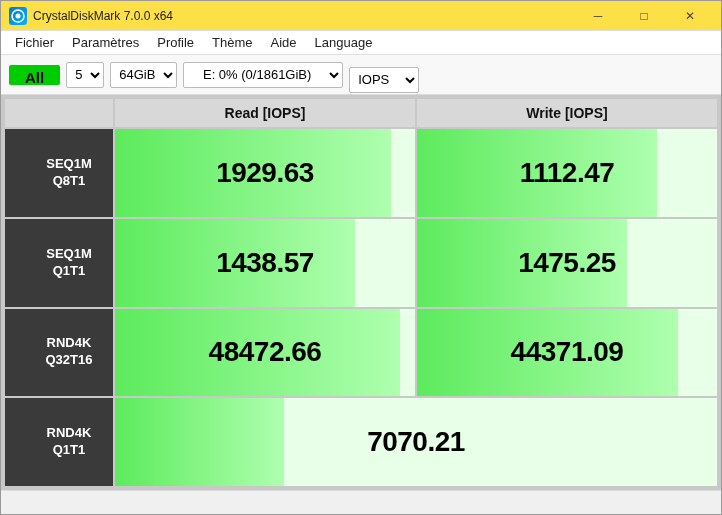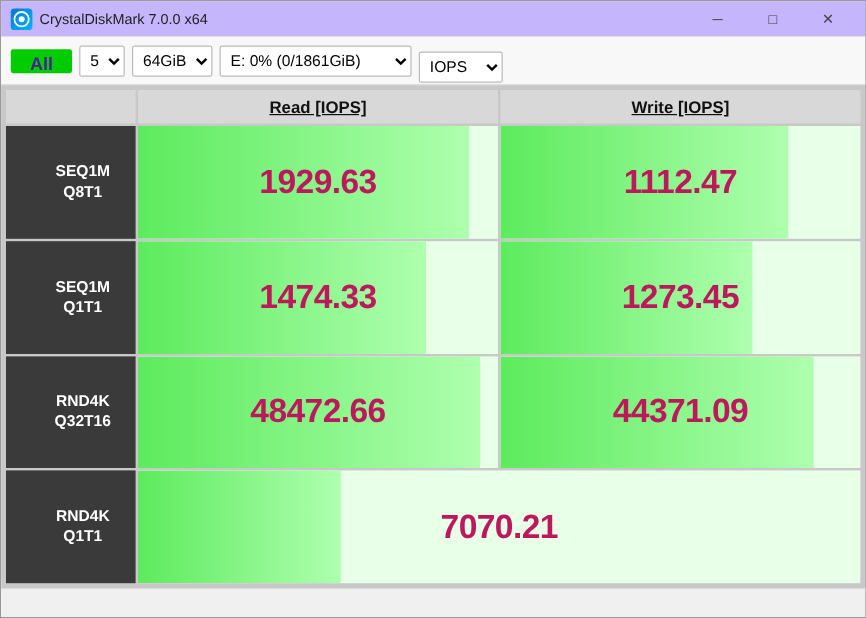--- a/index.html
+++ b/index.html
@@ -18,21 +18,21 @@
       height: 515px;
       background: #ffffff;
       border: 1px solid #999;
       display: flex;
       flex-direction: column;
     }
 
     
     .titlebar {
       height: 30px;
-      background: #c4b5fd;
+      background: #fde047;
       display: flex;
       align-items: center;
       padding: 0 8px;
       border-bottom: 1px solid #e0e0e0;
       user-select: none;
       justify-content: flex-end;
     }
     .titlebar-icon {
       width: 18px;
       height: 18px;
@@ -92,40 +92,41 @@
       height: 40px;
       background: #f8f8f8;
       display: flex;
       align-items: center;
       padding: 4px 8px;
       gap: 6px;
       border-bottom: 1px solid #ddd;
     }
     .btn-all {
       background: #00cc00;
-      color: #4c1d95;
+      color: #000000;
       font-weight: bold;
       font-size: 15px;
       border: none;
       padding: 4px 16px;
       height: 20px;
       cursor: pointer;
       border-radius: 2px;
     }
     .toolbar select {
       height: 26px;
       border: 1px solid #bbb;
       background: white;
       font-size: 13px;
       padding: 0 4px;
       cursor: pointer;
       border-radius: 2px;
     }
     .toolbar select.drive-select {
       min-width: 160px;
+      text-align: center;
     }
     .toolbar select.mode-select {
       min-width: 70px;
       margin-top: 10px;
     }
 
     
     .content {
       flex: 1;
       display: flex;
@@ -175,21 +176,21 @@
       top: 0;
       height: 100%;
       background: linear-gradient(to right, #00dd00, #88ff88);
       opacity: 0.6;
     }
     .bench-value {
       position: relative;
       z-index: 1;
       font-size: 28px;
       font-weight: bold;
-      color: #be185d;
+      color: #000000;
       letter-spacing: -0.5px;
     }
 
     
     .statusbar {
       height: 24px;
       background: #f0f0f0;
       border-top: 1px solid #ddd;
       display: flex;
       align-items: center;
@@ -208,21 +209,20 @@
     .col-header {
       flex: 1;
       background: #d8d8d8;
       display: flex;
       align-items: center;
       justify-content: center;
       font-weight: bold;
       font-size: 14px;
       color: #111;
       height: 28px;
-      text-decoration: underline;
     }
   </style>
 </head>
 <body>
 
 <div class="window">
 
   <div class="titlebar">
     <div class="titlebar-icon">
       <svg width="14" height="14" viewBox="0 0 14 14">
@@ -231,20 +231,28 @@
       </svg>
     </div>
     <span class="titlebar-title">CrystalDiskMark 7.0.0 x64</span>
     <div class="titlebar-controls">
       <button class="titlebar-btn">─</button>
       <button class="titlebar-btn">□</button>
       <button class="titlebar-btn close">✕</button>
     </div>
   </div>
 
+  <div class="menubar">
+    <span class="menu-item">Fichier</span>
+    <span class="menu-item">Paramètres</span>
+    <span class="menu-item">Profile</span>
+    <span class="menu-item">Thème</span>
+    <span class="menu-item">Aide</span>
+    <span class="menu-item">Language</span>
+  </div>
 
   <div class="toolbar">
     <button class="btn-all">All</button>
     <select>
       <option>5</option>
       <option>1</option>
       <option>3</option>
       <option>9</option>
     </select>
     <select>
@@ -288,25 +296,25 @@
           <span class="bench-value">1112.47</span>
         </div>
       </div>
 
       <div class="bench-row">
         <div class="bench-label">
           <span>SEQ1M<br>Q1T1</span>
         </div>
         <div class="bench-cell">
           <div class="bench-bar" style="width:80%"></div>
-          <span class="bench-value">1474.33</span>
+          <span class="bench-value">1438.57</span>
         </div>
         <div class="bench-cell">
           <div class="bench-bar" style="width:70%"></div>
-          <span class="bench-value">1273.45</span>
+          <span class="bench-value">1475.25</span>
         </div>
       </div>
 
       <div class="bench-row">
         <div class="bench-label">
           <span>RND4K<br>Q32T16</span>
         </div>
         <div class="bench-cell">
           <div class="bench-bar" style="width:95%"></div>
           <span class="bench-value">48472.66</span>

